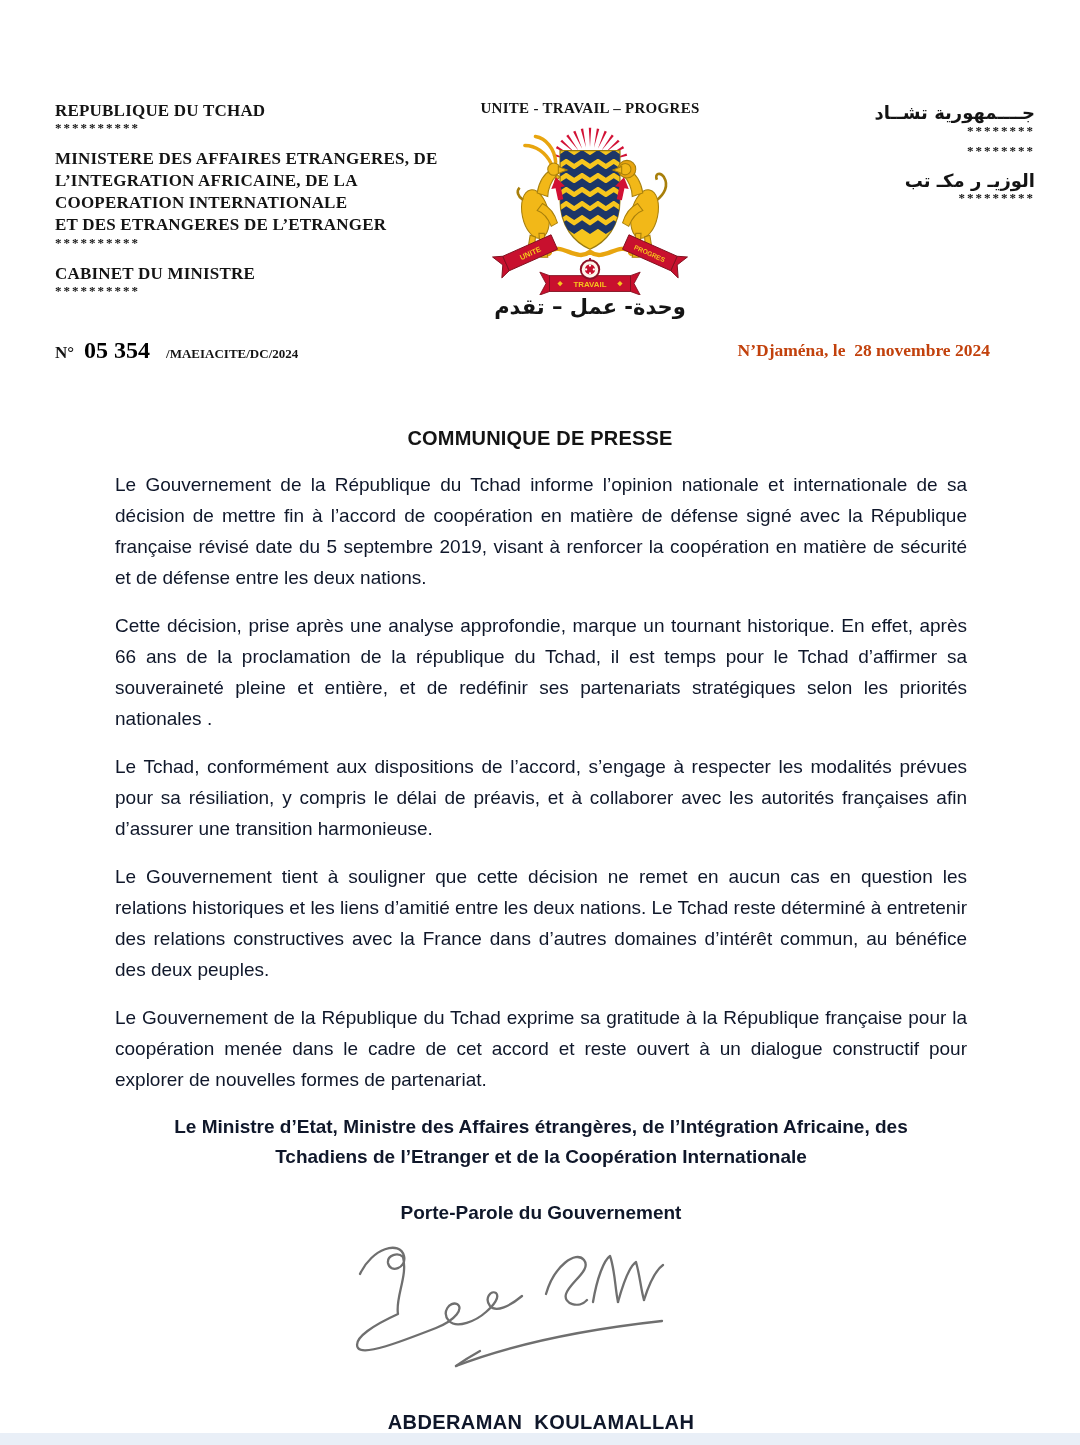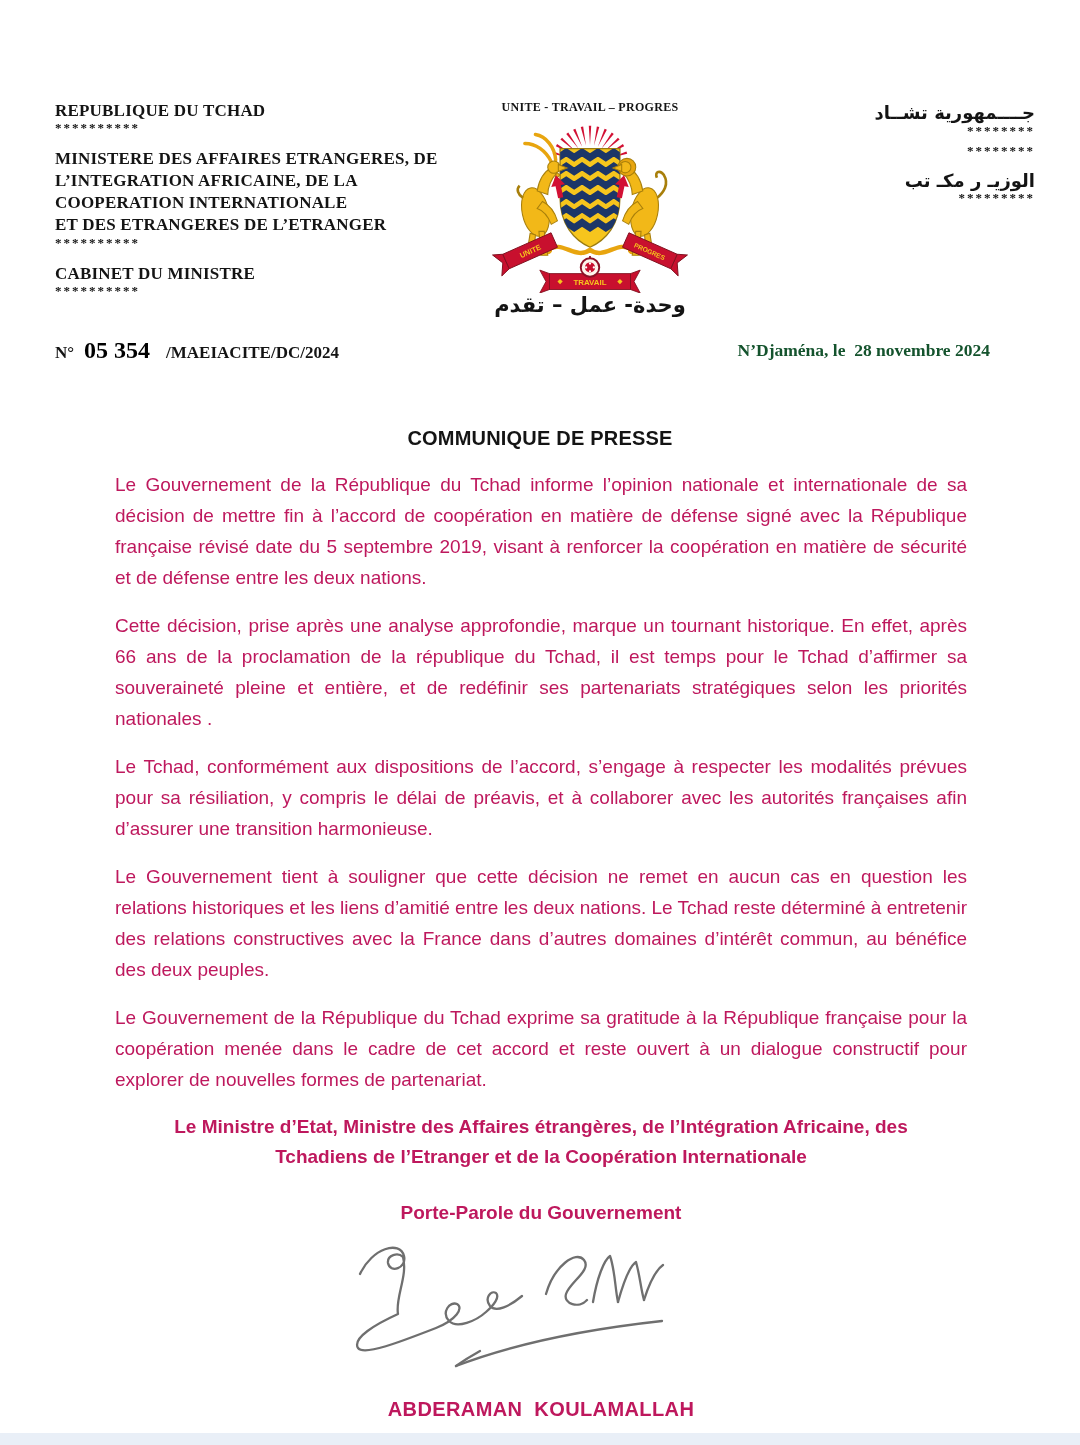--- a/index.html
+++ b/index.html
@@ -9,53 +9,53 @@
   
   .hdr-left{position:absolute;left:55px;top:101px;width:412px;}
   .org-line{font-weight:bold;font-size:17px;letter-spacing:.2px;line-height:20px;}
   .stars{font-weight:bold;font-size:13px;letter-spacing:2px;line-height:11px;margin-top:1px;}
   .ministry-block{margin-top:15px;}
   .ministry-block .org-line{line-height:22px;}
   .cabinet-block{margin-top:16px;}
 
   
   .hdr-center{position:absolute;left:436px;top:100px;width:308px;text-align:center;}
-  .motto-fr{font-weight:bold;font-size:12px;letter-spacing:.3px;}
+  .motto-fr{font-weight:bold;font-size:15px;letter-spacing:.3px;}
   .emblem{margin:2px auto 0;display:block;}
   .motto-ar{font-family:"DejaVu Sans",sans-serif;font-weight:bold;font-size:21px;direction:rtl;margin-top:0;}
 
   
   .hdr-right{position:absolute;right:45px;top:102px;width:300px;direction:rtl;text-align:right;
              font-family:"DejaVu Sans",sans-serif;font-weight:bold;}
   .ar-country{font-size:18px;line-height:22px;}
   .hdr-right .stars{direction:ltr;text-align:right;font-family:"Liberation Serif",serif;}
   .ar-ministry{font-size:15.5px;line-height:26px;margin-top:12px;}
   .hdr-right .stars.mid{margin-top:9px;padding-left:6px;}
   .ar-cabinet{font-size:18px;margin-top:14px;}
 
   
   .ref-line{position:absolute;left:55px;top:337px;font-weight:bold;}
   .ref-prefix{font-size:17px;}
   .ref-number{font-size:24px;color:#000000;margin:0 16px 0 10px;}
-  .ref-suffix{font-size:17px;margin-top:12px;}
+  .ref-suffix{font-size:13px;margin-top:12px;}
   .dateline{position:absolute;right:90px;top:340px;font-weight:bold;font-size:17.5px;
-            color:#14532d;white-space:pre;}
+            color:#c2410c;white-space:pre;}
 
   
   .doc-title{position:absolute;left:0;right:0;top:427px;text-align:center;
              font-family:"Liberation Sans",sans-serif;font-weight:bold;font-size:20px;letter-spacing:.2px;}
   .body{position:absolute;left:115px;width:852px;top:469px;
-        font-family:"Liberation Sans",sans-serif;font-size:19px;line-height:31px;color:#be185d;}
+        font-family:"Liberation Sans",sans-serif;font-size:19px;line-height:31px;color:#0f172a;}
   .body p{margin:0 0 17px 0;text-align:justify;}
 
   .closing{font-weight:bold;text-align:center;width:790px;margin:7px auto 0;line-height:30px;}
   .role{font-weight:bold;text-align:center;margin-top:25px;}
   .sig-wrap{text-align:center;margin-top:4px;}
   .sig-wrap svg{margin-right:46px;}
-  .sig-name{font-weight:bold;text-align:center;font-size:20px;letter-spacing:.4px;white-space:pre;margin-top:3px;}
+  .sig-name{font-weight:bold;text-align:center;font-size:20px;letter-spacing:.4px;white-space:pre;margin-top:16px;}
 
   .bottom-strip{position:absolute;left:0;right:0;bottom:0;height:12px;background:#e9eff7;}
 </style>
 </head>
 <body>
 
 <div class="page">
 
   <div class="hdr-left">
     <div class="org-line">REPUBLIQUE DU TCHAD</div>

